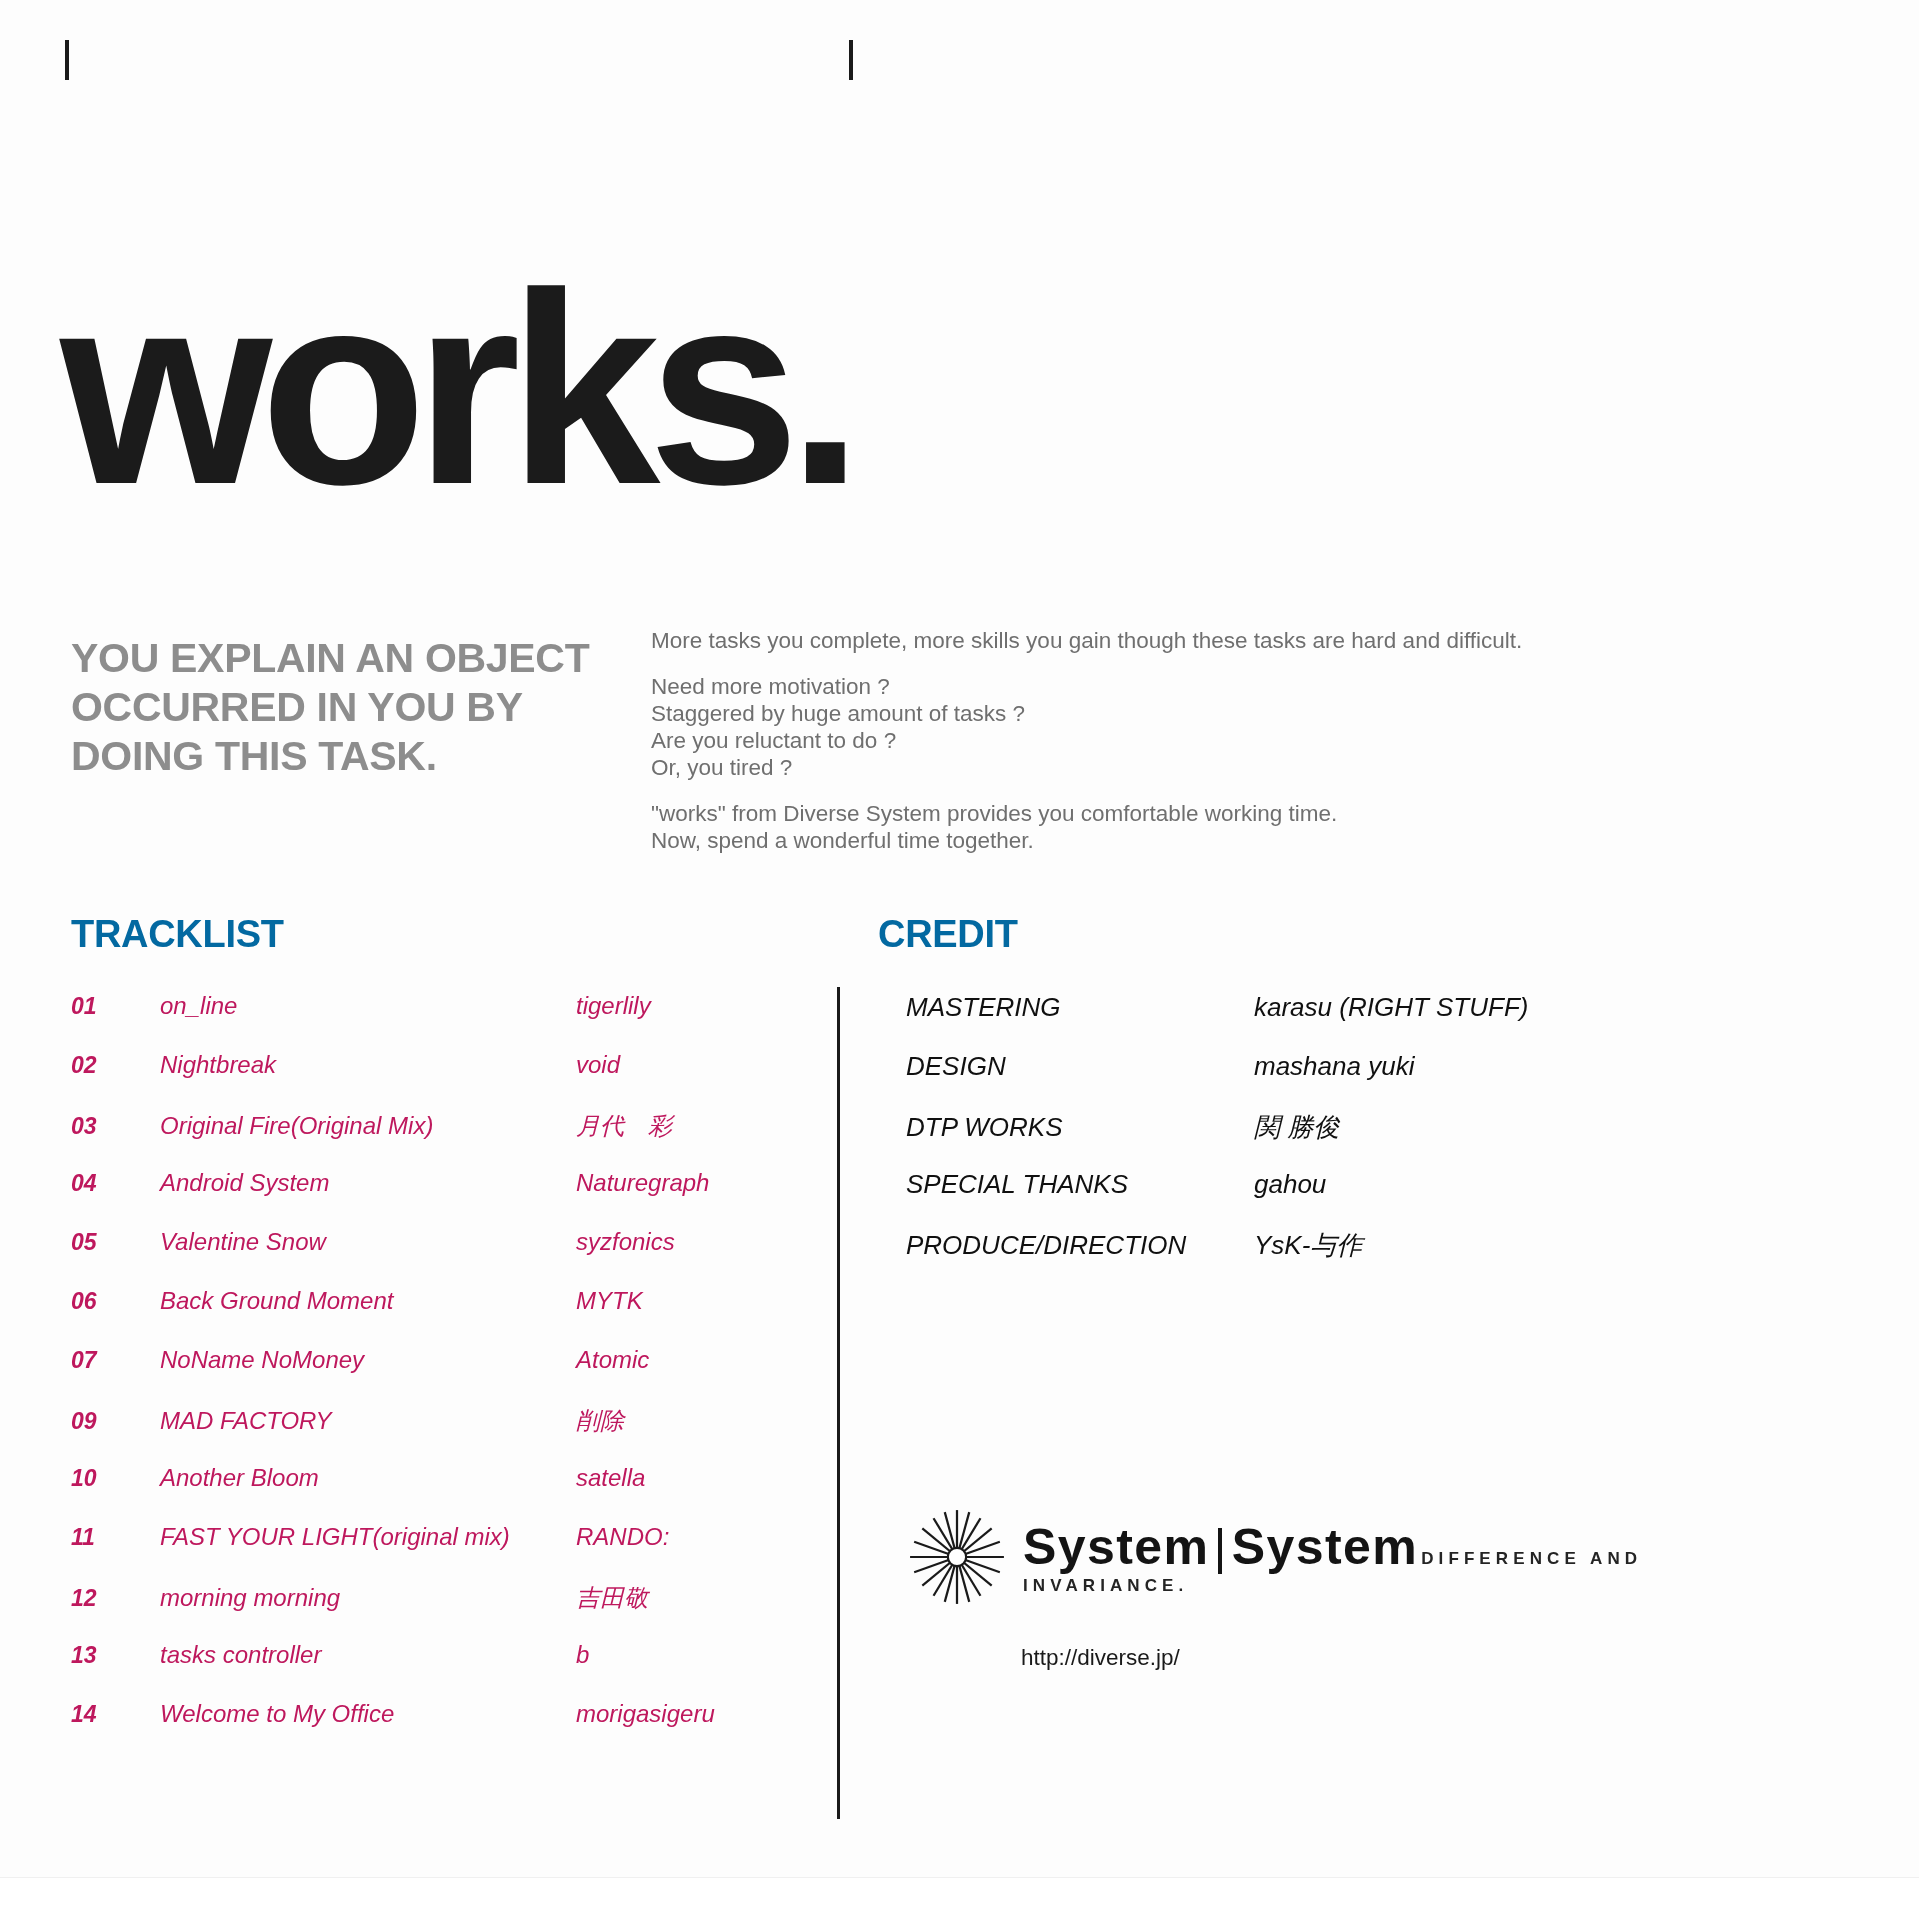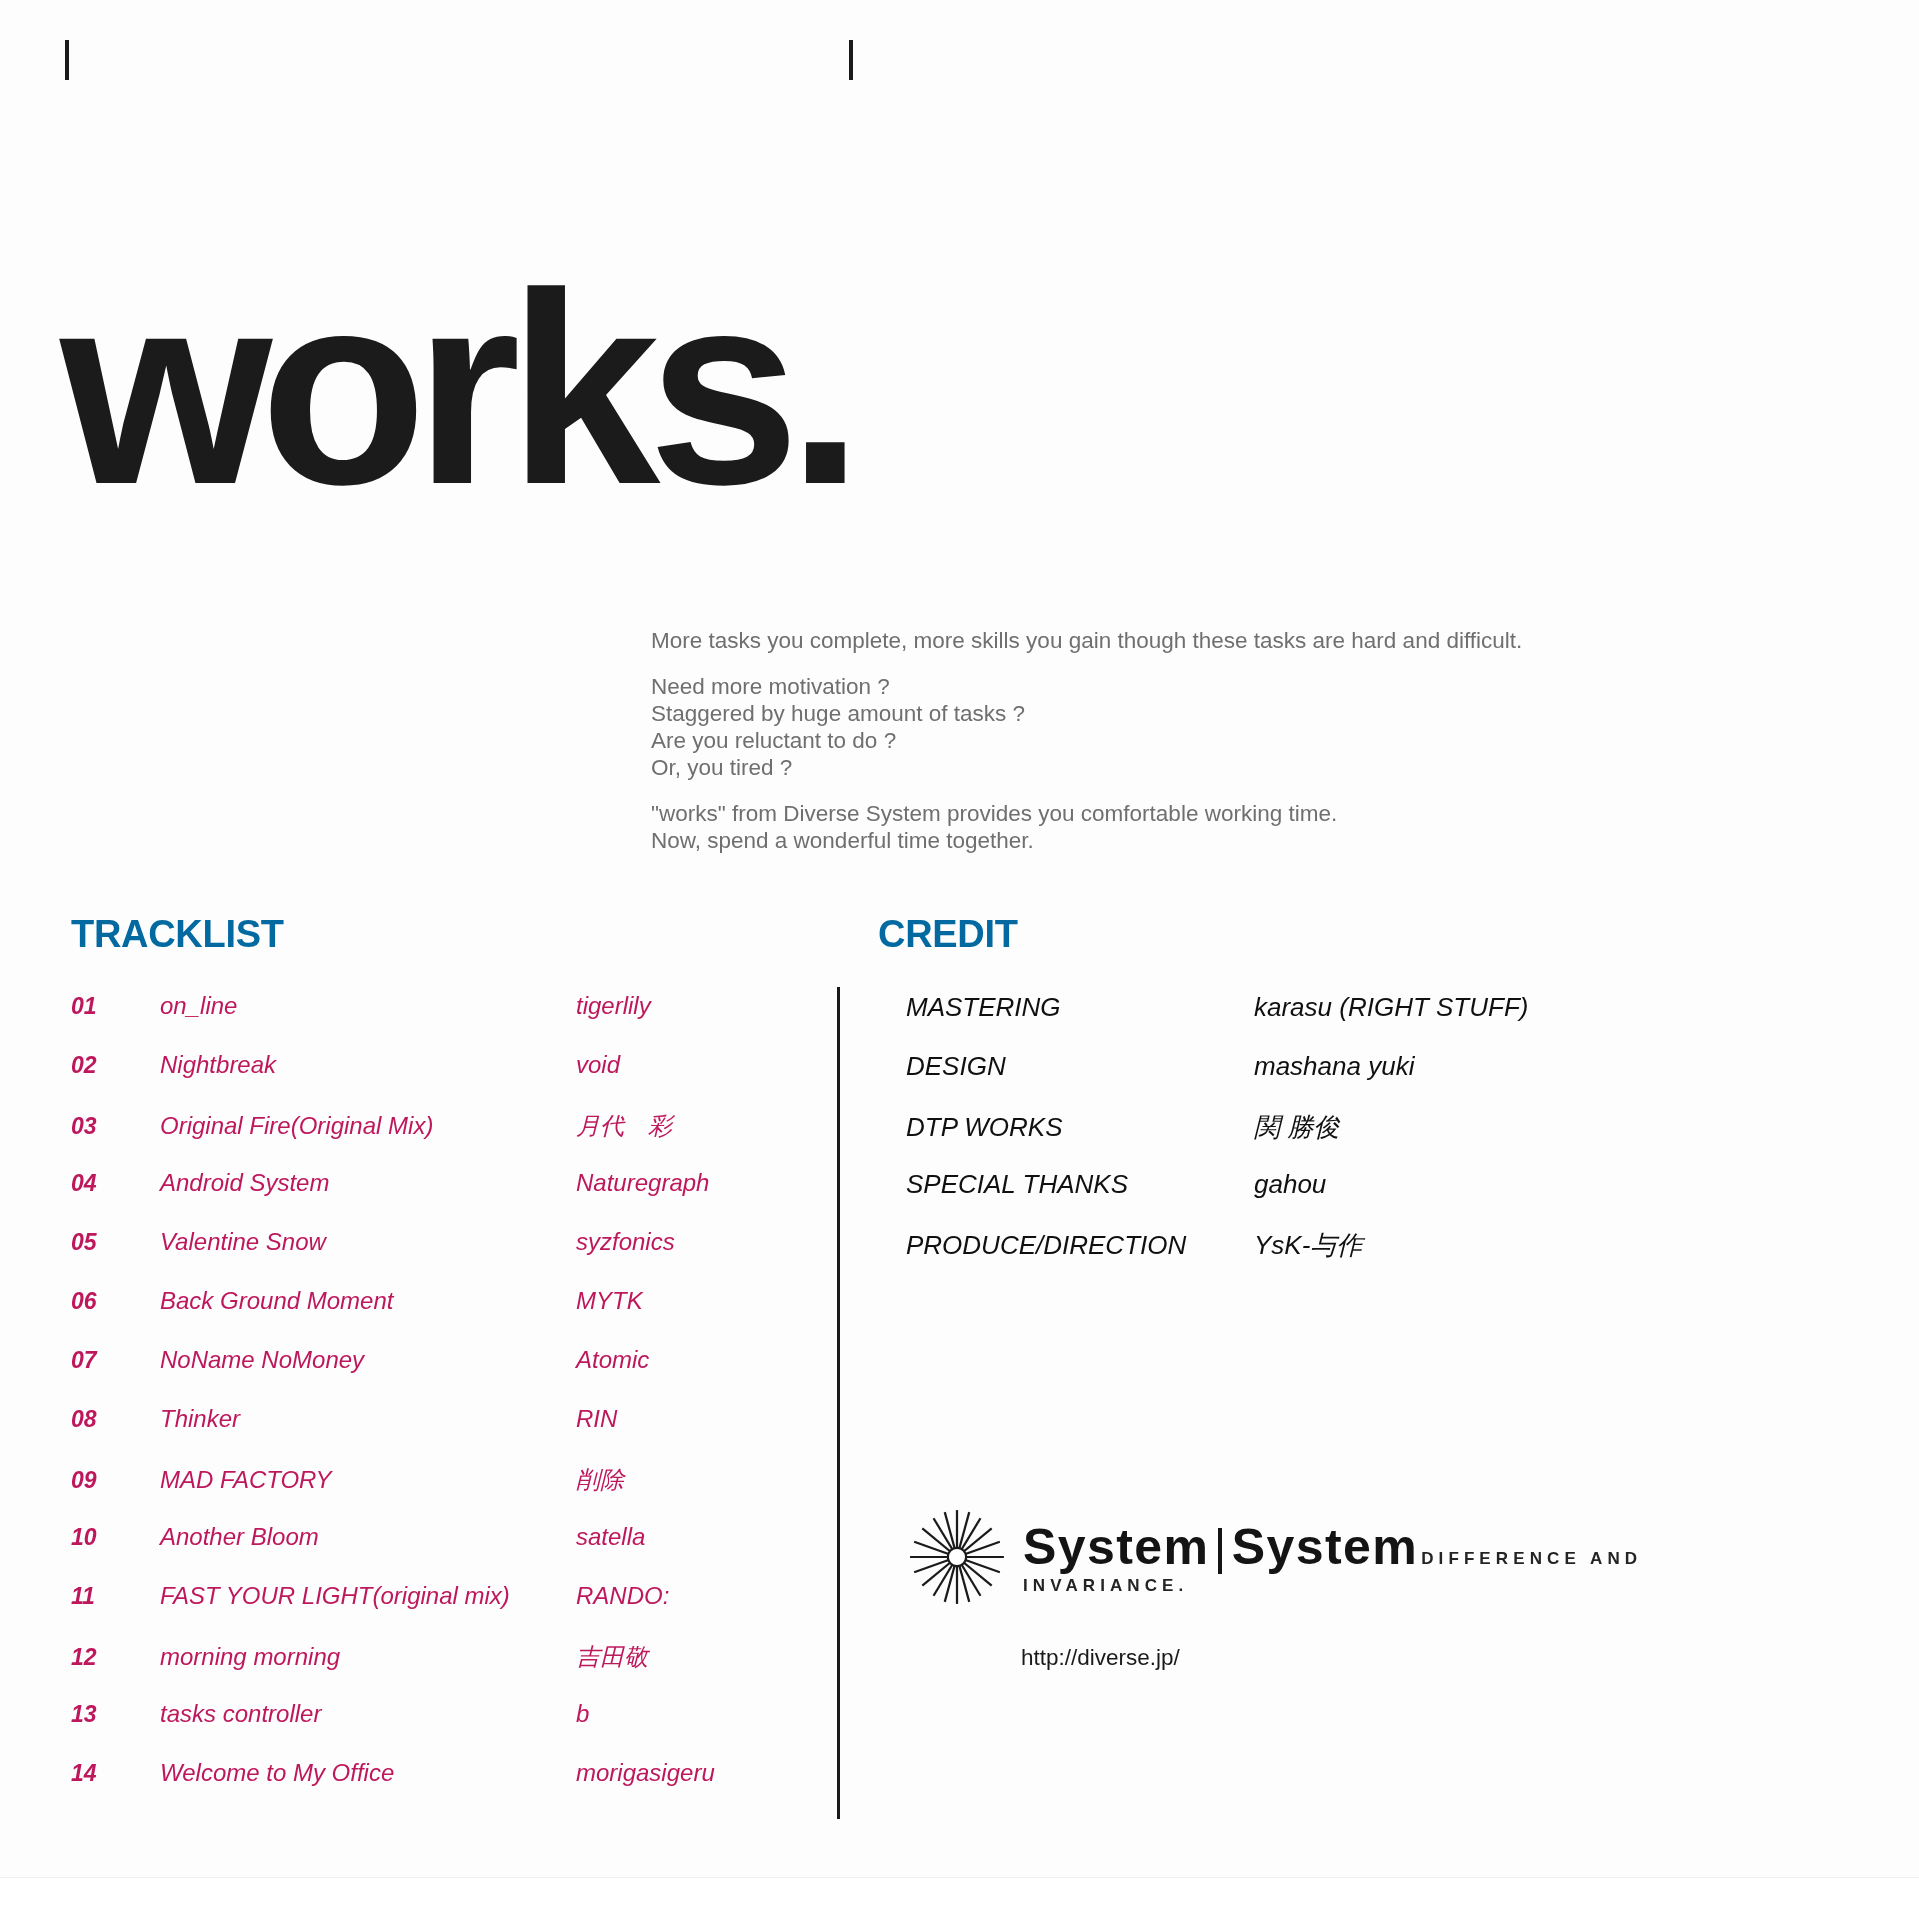--- a/index.html
+++ b/index.html
@@ -216,20 +216,21 @@
 </head>
 <body>
 
 <div class="page">
 
   <div class="reg-mark reg-left"></div>
   <div class="reg-mark reg-mid"></div>
 
   <div class="title">works.</div>
 
+  <div class="headline">YOU EXPLAIN AN OBJECT OCCURRED IN YOU BY DOING THIS TASK.</div>
 
   <div class="desc">
     <p>More tasks you complete, more skills you gain though these tasks are hard and difficult.</p>
     <p>
       <span class="ln">Need more motivation ?</span>
       <span class="ln">Staggered by huge amount of tasks ?</span>
       <span class="ln">Are you reluctant to do ?</span>
       <span class="ln">Or, you tired ?</span>
     </p>
     <p class="tight">
@@ -271,25 +272,20 @@
     </div>
     <div class="track-row">
       <span class="track-num">06</span>
       <span class="track-title">Back Ground Moment</span>
       <span class="track-artist">MYTK</span>
     </div>
     <div class="track-row">
       <span class="track-num">07</span>
       <span class="track-title">NoName NoMoney</span>
       <span class="track-artist">Atomic</span>
-    </div>
-    <div class="track-row">
-      <span class="track-num">08</span>
-      <span class="track-title">Thinker</span>
-      <span class="track-artist">RIN</span>
     </div>
     <div class="track-row">
       <span class="track-num">09</span>
       <span class="track-title">MAD FACTORY</span>
       <span class="track-artist">削除</span>
     </div>
     <div class="track-row">
       <span class="track-num">10</span>
       <span class="track-title">Another Bloom</span>
       <span class="track-artist">satella</span>

